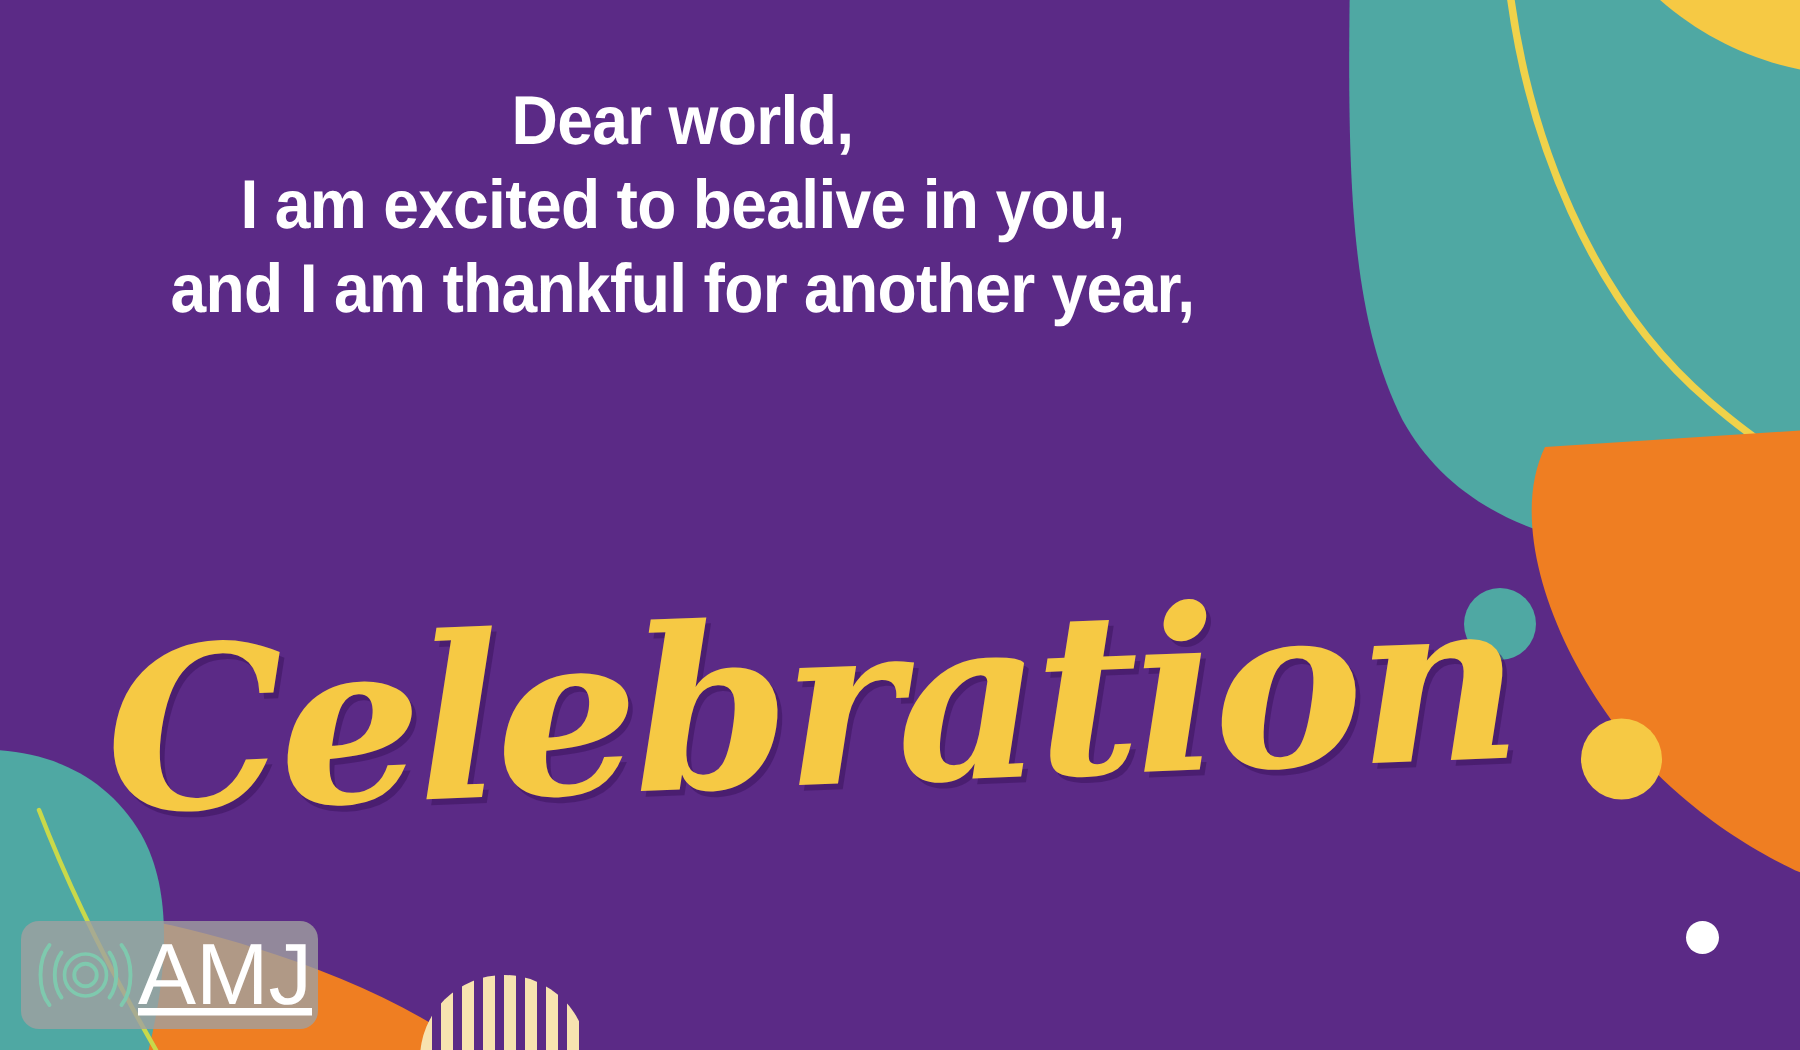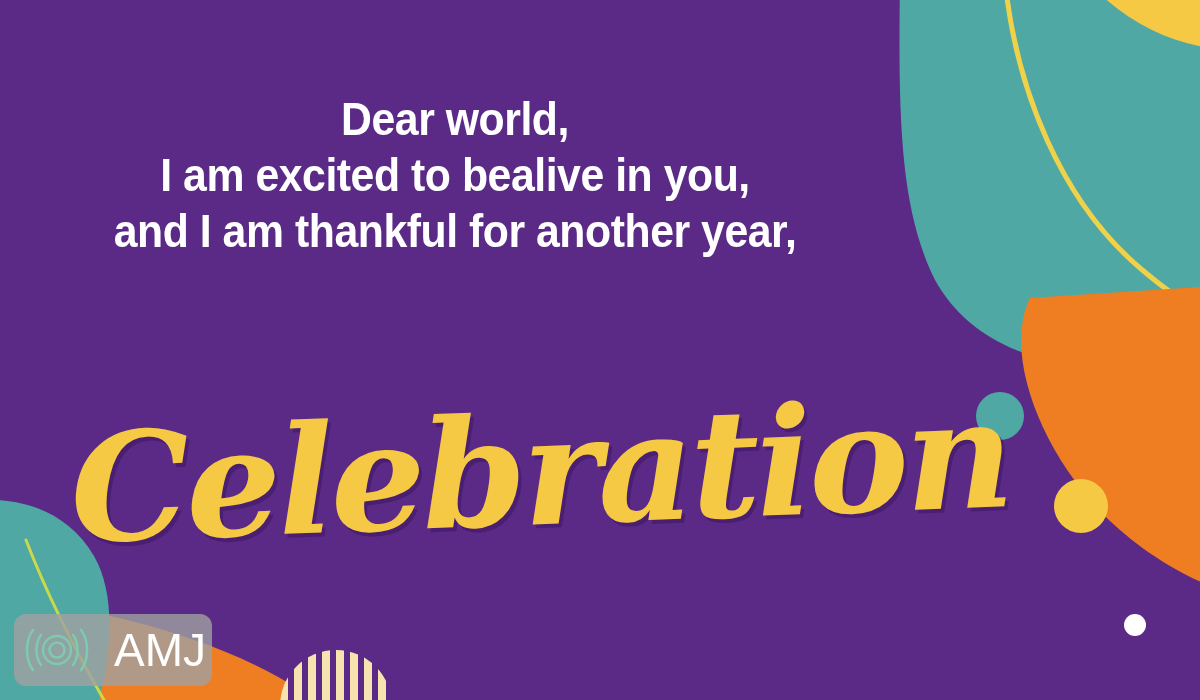--- a/index.html
+++ b/index.html
@@ -25,21 +25,20 @@
   }
 
   
   .greeting {
     position: absolute;
     left: 0;
     top: 52px;
     width: 910px;
     text-align: center;
     z-index: 5;
-    margin-top: 39px;
   }
   .greeting-line {
     display: block;
     color: #FFFFFF;
     font-family: "Liberation Sans Narrow", "Liberation Sans", sans-serif;
     font-weight: bold;
     font-size: 46px;
     line-height: 56px;
     letter-spacing: -0.5px;
     transform: scaleX(0.93);
@@ -111,24 +110,25 @@
     width: 66px;
     height: 56px;
     margin-left: 10px;
     flex: 0 0 auto;
     display: block;
   }
   .wm-text {
     color: #FFFFFF;
     font-family: "Liberation Sans", sans-serif;
     font-weight: normal;
-    font-size: 46px;
+    font-size: 58px;
     line-height: 46px;
     letter-spacing: 0px;
-    margin-left: 24px;
+    margin-left: 2px;
+    text-decoration: underline;
   }
 </style>
 </head>
 <body>
 
 <div id="poster">
 
   <svg id="bg-svg" viewBox="0 0 1200 700" preserveAspectRatio="none">
     <defs>
       <clipPath id="clip-frame">

